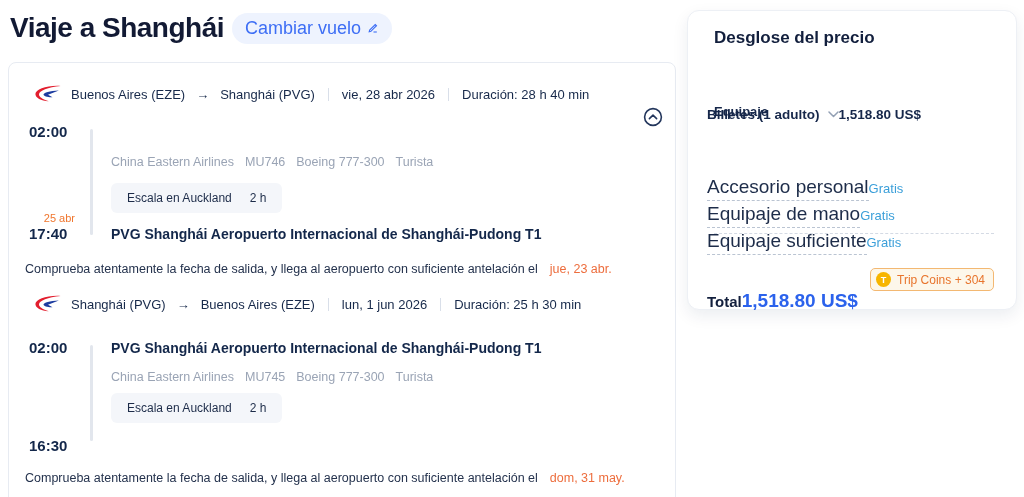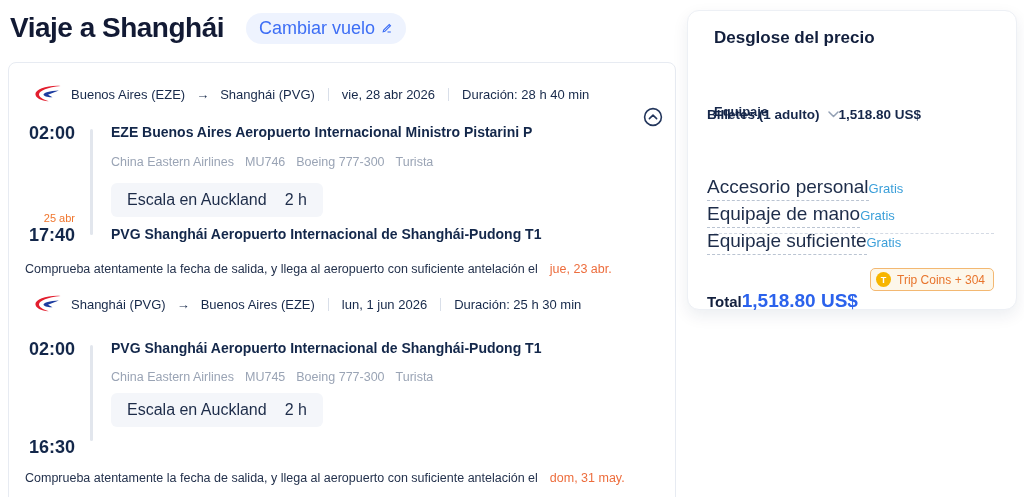--- a/index.html
+++ b/index.html
@@ -1,45 +1,45 @@
 <!DOCTYPE html>
 <html><head>
 <meta charset="utf-8">
 <style>
   * { margin:0; padding:0; box-sizing:border-box; }
   html,body { width:1024px; height:497px; overflow:hidden; background:#fff;
     font-family:"Liberation Sans", sans-serif; color:#0f294d; }
   body { position:relative; }
 
   
-  .page-head { position:absolute; left:10px; top:12px; display:flex; align-items:center; gap:22px; }
+  .page-head { position:absolute; left:10px; top:12px; display:flex; align-items:center; gap:8px; }
   .page-title { font-size:28px; font-weight:700; color:#121a34; letter-spacing:-0.5px; }
   .pill { display:inline-flex; align-items:center; gap:6px; background:#eef3fe; color:#3d6ef5;
     border:none; border-radius:999px; padding:5px 13px; font-size:18px; cursor:pointer;
     font-family:"Liberation Sans", sans-serif; }
 
   
   .flight-card { position:absolute; left:8px; top:62px; width:668px; height:450px;
     border:1px solid #e7ebf2; border-radius:8px; background:#fff; }
   .abs { position:absolute; }
 
   .flt-head { display:flex; align-items:center; gap:9px; font-size:13px; color:#17294a; }
   .hd-sep { width:1px; height:13px; background:#d9dfe9; margin:0 4px; }
   .arrow { color:#17294a; font-size:13px; padding:0 2px; }
 
   .collapse-btn { width:20px; height:20px; border:none; background:transparent; cursor:pointer; padding:0; }
 
-  .time { font-size:18px; font-weight:700; color:#13274a; }
+  .time { font-size:15px; font-weight:700; color:#13274a; }
   .mini-date { font-size:11px; color:#f0762e; }
   .tl-line { width:3px; background:#e2e6ed; border-radius:2px; }
 
   .station { font-size:14px; font-weight:700; color:#13274a; }
   .meta { display:flex; gap:11px; font-size:12.5px; color:#9aa4b5; }
   .layover { display:inline-flex; align-items:center; gap:18px; background:#f4f6fa;
-    border-radius:6px; padding:8px 16px; font-size:16px; color:#1d2c49; }
+    border-radius:6px; padding:8px 16px; font-size:12px; color:#1d2c49; }
   .layover b { font-weight:400; }
   .notice { font-size:12.5px; color:#24324d; white-space:nowrap; }
   .notice .nd { color:#ed6d3d; margin-left:12px; }
 
   
   .price-panel { position:absolute; left:687px; top:10px; width:330px; height:300px; background:#fff;
     border:1px solid #edf0f5; border-radius:12px; box-shadow:0 6px 16px rgba(15,41,77,0.08); }
   .pp-title { position:absolute; left:26px; top:17px; font-size:17px; font-weight:700; color:#121f3d; }
   .pp-row { position:absolute; left:19px; right:22px; display:flex; justify-content:flex-start; align-items:center;margin-top:44px; }
   .pp-tickets-label { display:flex; align-items:center; gap:8px; font-size:13.5px; font-weight:700; color:#16274a; cursor:pointer; }
@@ -88,21 +88,20 @@
     <span class="arrow">→</span>
     <span>Shanghái (PVG)</span>
     <span class="hd-sep"></span>
     <span>vie, 28 abr 2026</span>
     <span class="hd-sep"></span>
     <span>Duración: 28 h 40 min</span>
   </div>
 
   <div class="tl-line abs" style="left:81px; top:66px; height:106px;"></div>
   <div class="time abs" style="left:20px; top:60px;">02:00</div>
-  <div class="station abs" style="left:102px; top:61px;">EZE Buenos Aires Aeropuerto Internacional Ministro Pistarini P</div>
   <div class="meta abs" style="left:102px; top:92px;">
     <span>China Eastern Airlines</span>
     <span>MU746</span>
     <span>Boeing 777-300</span>
     <span>Turista</span>
   </div>
   <div class="layover abs" style="left:102px; top:120px;">
     <b>Escala en Auckland</b>
     <span>2 h</span>
   </div>

